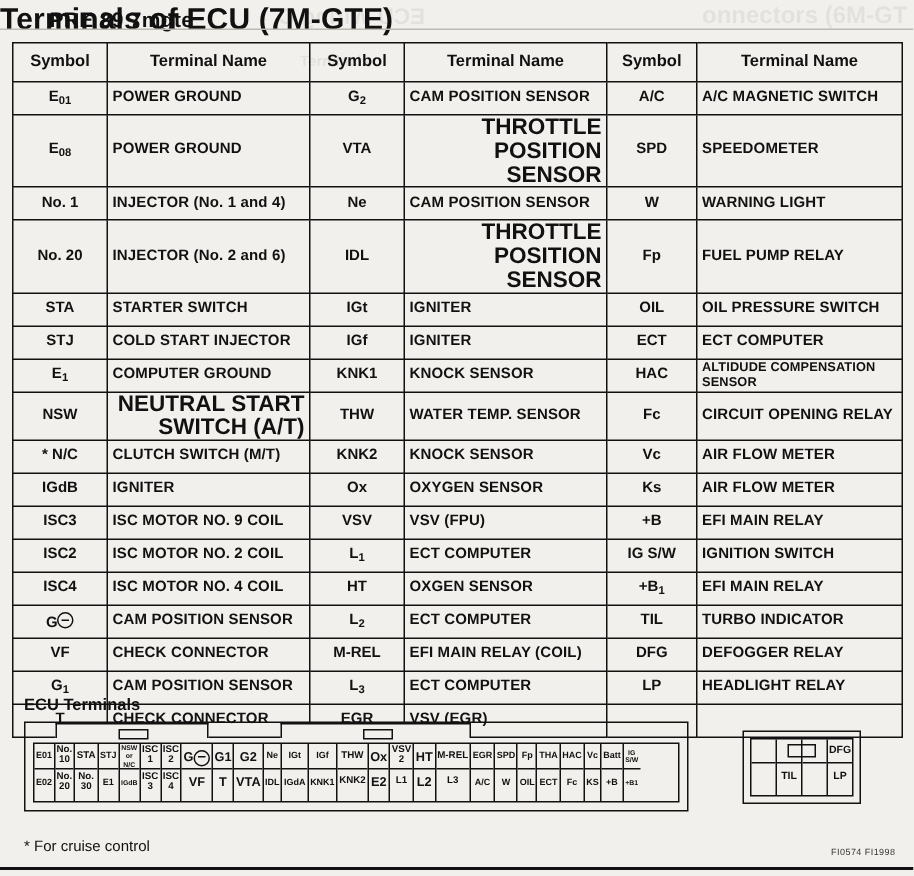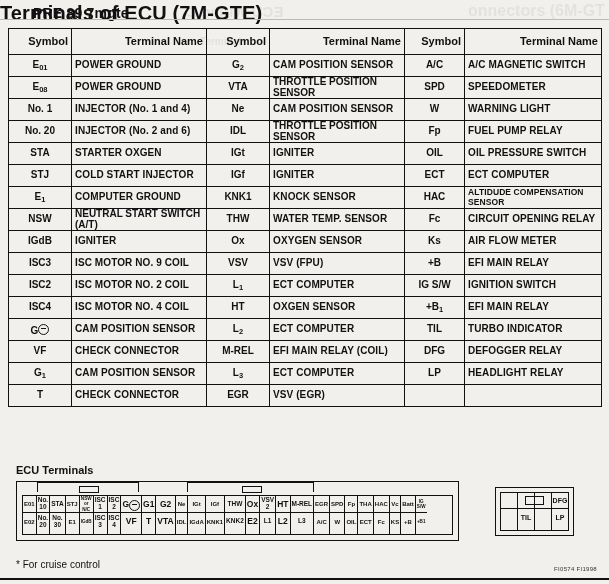--- a/index.html
+++ b/index.html
@@ -44,38 +44,38 @@
   }
   table.terms th, table.terms td{
     border:1px solid #111;
     padding:0 3px;
     height:21px;
     font-size:10px;
     vertical-align:middle;
     line-height:1.05;
   }
   table.terms th{
-    text-align:right;
+    text-align:center;
     font-size:11px;
     font-weight:bold;
     height:25px;
   }
   td.sym{
     text-align:center;
     font-weight:bold;
     font-size:10.5px;
     white-space:nowrap;
   }
   td.nm{
     text-align:left;
     font-weight:bold;
     font-size:10.5px;
     letter-spacing:.1px;
   }
-  td.nm.sm{font-size:10px;letter-spacing:0;}
+  td.nm.sm{font-size:15px;letter-spacing:0;text-align:right;}
   td.nm.two{font-size:8.5px;line-height:1.12;margin-top:36px;}
   col.c-sym{width:63px;}
   col.c-nm{width:135px;}
   col.c-sym3{width:60px;}
   col.c-nm3{width:137px;}
   sub{font-size:7.5px;vertical-align:baseline;position:relative;top:2px;margin-top:42px;}
   .circminus{
     display:inline-block;width:9px;height:9px;border:1.1px solid #111;
     border-radius:50%;position:relative;top:1px;
   }
@@ -231,21 +231,21 @@
         <tr>
           <td class="sym">No. 20</td>
           <td class="nm">INJECTOR (No. 2 and 6)</td>
           <td class="sym">IDL</td>
           <td class="nm sm">THROTTLE POSITION SENSOR</td>
           <td class="sym">Fp</td>
           <td class="nm">FUEL PUMP RELAY</td>
         </tr>
         <tr>
           <td class="sym">STA</td>
-          <td class="nm">STARTER OXGEN</td>
+          <td class="nm">STARTER SWITCH</td>
           <td class="sym">IGt</td>
           <td class="nm">IGNITER</td>
           <td class="sym">OIL</td>
           <td class="nm">OIL PRESSURE SWITCH</td>
         </tr>
         <tr>
           <td class="sym">STJ</td>
           <td class="nm">COLD START INJECTOR</td>
           <td class="sym">IGf</td>
           <td class="nm">IGNITER</td>
@@ -260,20 +260,28 @@
           <td class="sym">HAC</td>
           <td class="nm two">ALTIDUDE COMPENSATION SENSOR</td>
         </tr>
         <tr>
           <td class="sym">NSW</td>
           <td class="nm sm">NEUTRAL START SWITCH (A/T)</td>
           <td class="sym">THW</td>
           <td class="nm">WATER TEMP. SENSOR</td>
           <td class="sym">Fc</td>
           <td class="nm">CIRCUIT OPENING RELAY</td>
+        </tr>
+        <tr>
+          <td class="sym">* N/C</td>
+          <td class="nm">CLUTCH SWITCH  (M/T)</td>
+          <td class="sym">KNK2</td>
+          <td class="nm">KNOCK SENSOR</td>
+          <td class="sym">Vc</td>
+          <td class="nm">AIR FLOW METER</td>
         </tr>
         <tr>
           <td class="sym">IGdB</td>
           <td class="nm">IGNITER</td>
           <td class="sym">Ox</td>
           <td class="nm">OXYGEN SENSOR</td>
           <td class="sym">Ks</td>
           <td class="nm">AIR FLOW METER</td>
         </tr>
         <tr>

